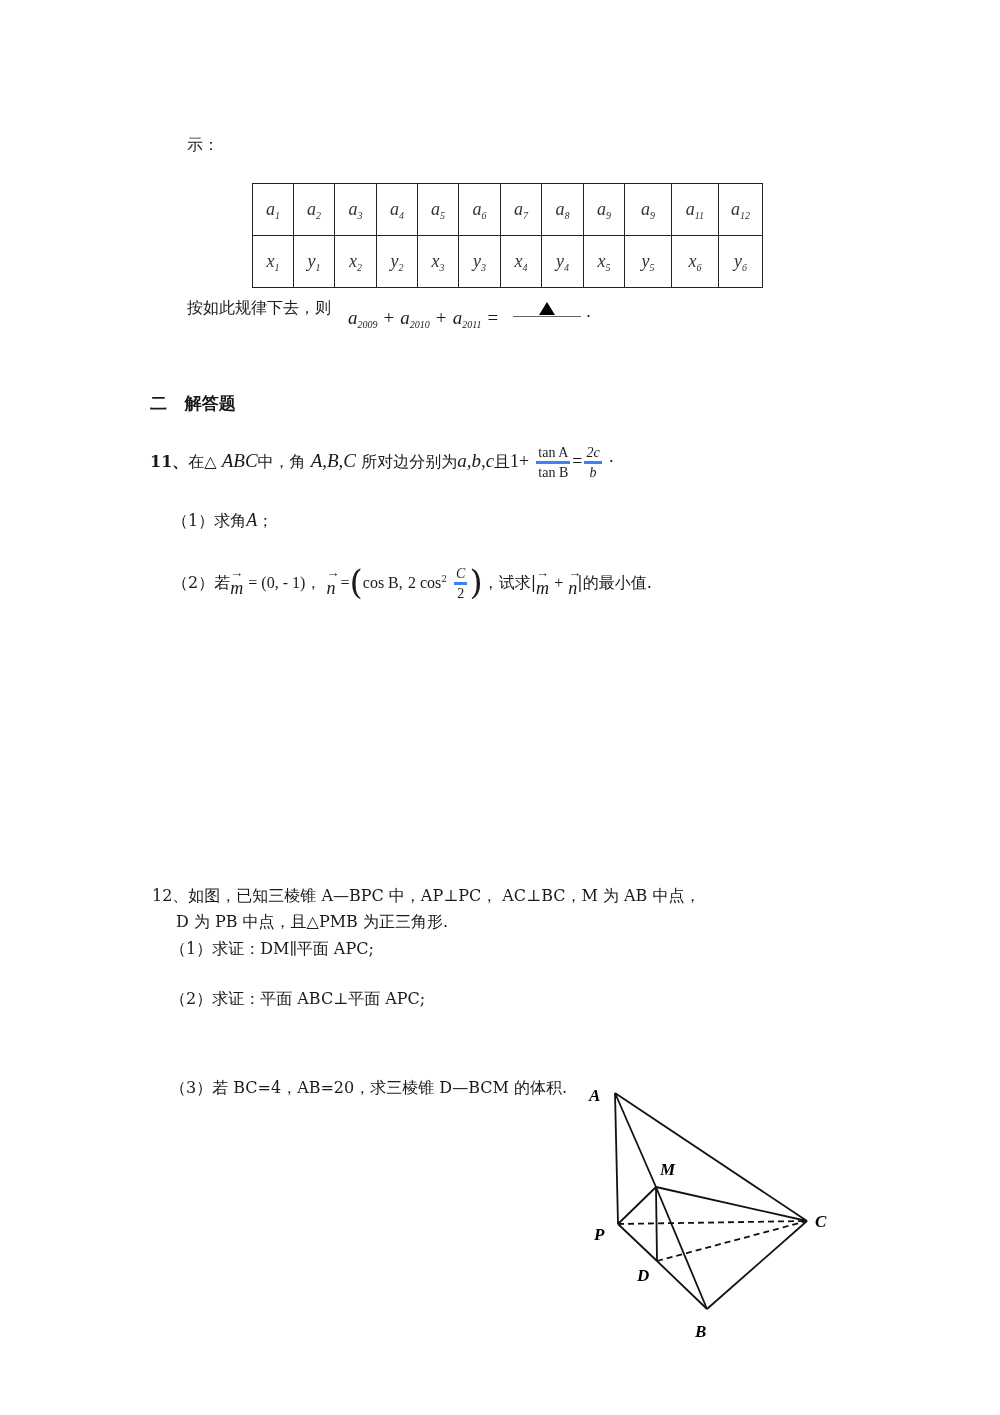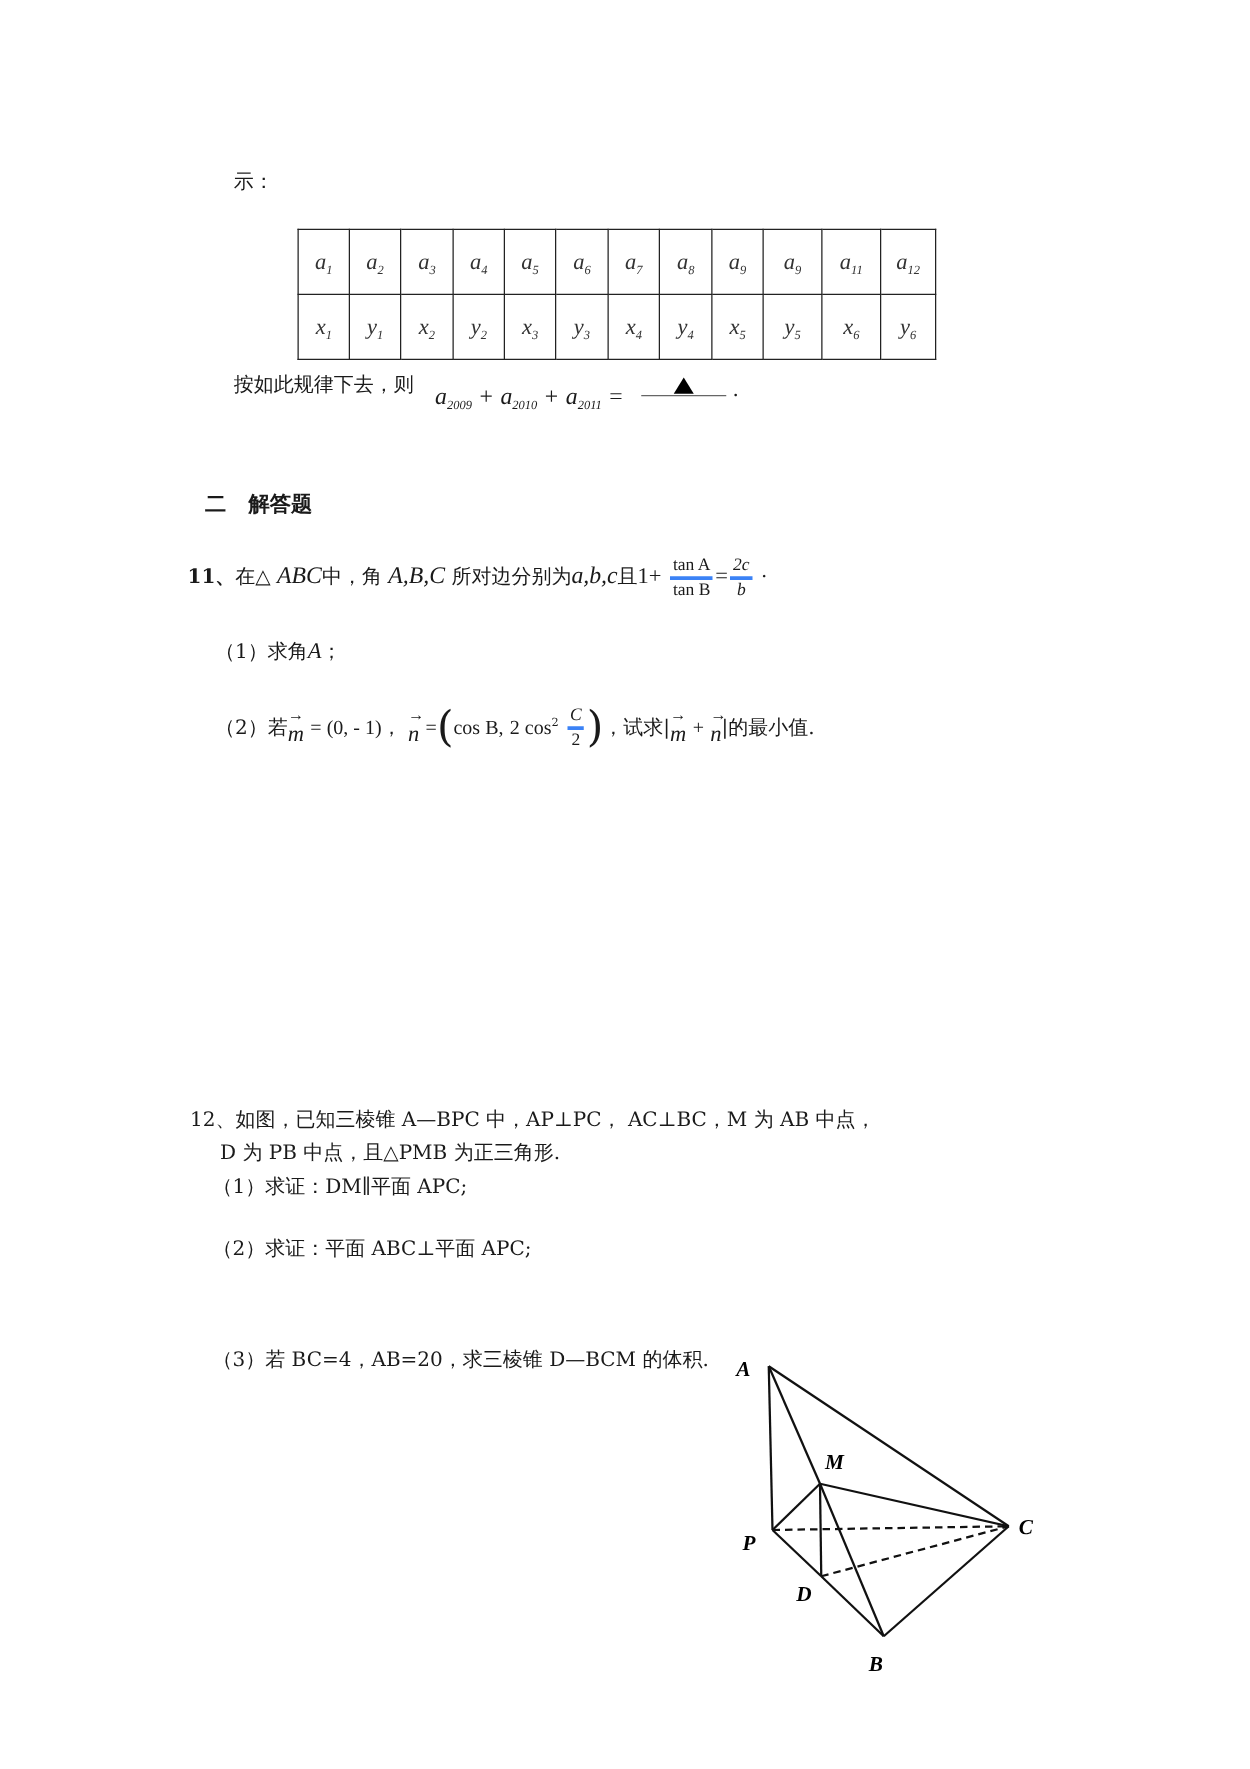--- a/index.html
+++ b/index.html
@@ -8,21 +8,21 @@
     font-family:"DejaVu Serif", "Liberation Serif", serif; color:#1a1a1a;
   }
   .abs { position:absolute; white-space:nowrap; }
   .t16 { font-size:16px; }
   .it { font-style:italic; font-family:"Liberation Serif", "DejaVu Serif", serif; }
   .rm { font-family:"Liberation Serif", "DejaVu Serif", serif; }
   sub { font-size:10px; vertical-align:-4px; line-height:0; }
   sup { font-size:9px; vertical-align:6px; line-height:0; }
 
   
-  .seq-table { position:absolute; left:238px; top:183px; border-collapse:collapse; }
+  .seq-table { position:absolute; left:252px; top:183px; border-collapse:collapse; }
   .seq-table td {
     border:1.5px solid #222; height:51px; text-align:center; padding:0;
     font-family:"Liberation Serif", serif; font-style:italic; font-size:18px; color:#333;
   }
 
   .blank-line { display:inline-block; width:68px; border-bottom:1.5px solid #666; position:relative; height:14px; margin-left:2px; }
   .tri { position:absolute; left:26px; top:0; width:0; height:0;
          border-left:8px solid transparent; border-right:8px solid transparent; border-bottom:13px solid #000; }
 
   .frac { display:inline-block; vertical-align:middle; text-align:center; margin:0 2px; }
@@ -78,21 +78,21 @@
   <span class="it"><span>a</span><sub>2010</sub></span>
   <span class="rm">+</span>
   <span class="it"><span>a</span><sub>2011</sub></span>
   <span class="rm">=</span>
 </div>
 <div class="abs" style="left:511px;top:302px;">
   <span class="blank-line"><span class="tri"></span></span>
   <span style="font-size:16px;">.</span>
 </div>
 
-<div class="abs bold" style="left:150px;top:392px;font-size:17px;margin-left:14px;">
+<div class="abs bold" style="left:150px;top:392px;font-size:17px;">
   <span>二</span>&nbsp;&nbsp;&nbsp;<span>解答题</span>
 </div>
 
 <div class="abs t16" style="left:150px;top:444px;">
   <span class="bold">11、</span><span>在△</span>
   <span class="it" style="font-size:19px;">ABC</span><span>中，角</span>
   <span class="it" style="font-size:19px;">A,B,C</span>
   <span>所对边分别为</span><span class="it" style="font-size:19px;">a,b,c</span><span>且</span><span class="rm" style="font-size:18px;">1+</span>
   <span class="frac rm"><span class="num">tan A</span><span class="den">tan B</span></span><span class="rm" style="font-size:18px;">=</span><span class="frac it"><span class="num">2c</span><span class="den">b</span></span>
   <span>·</span>

